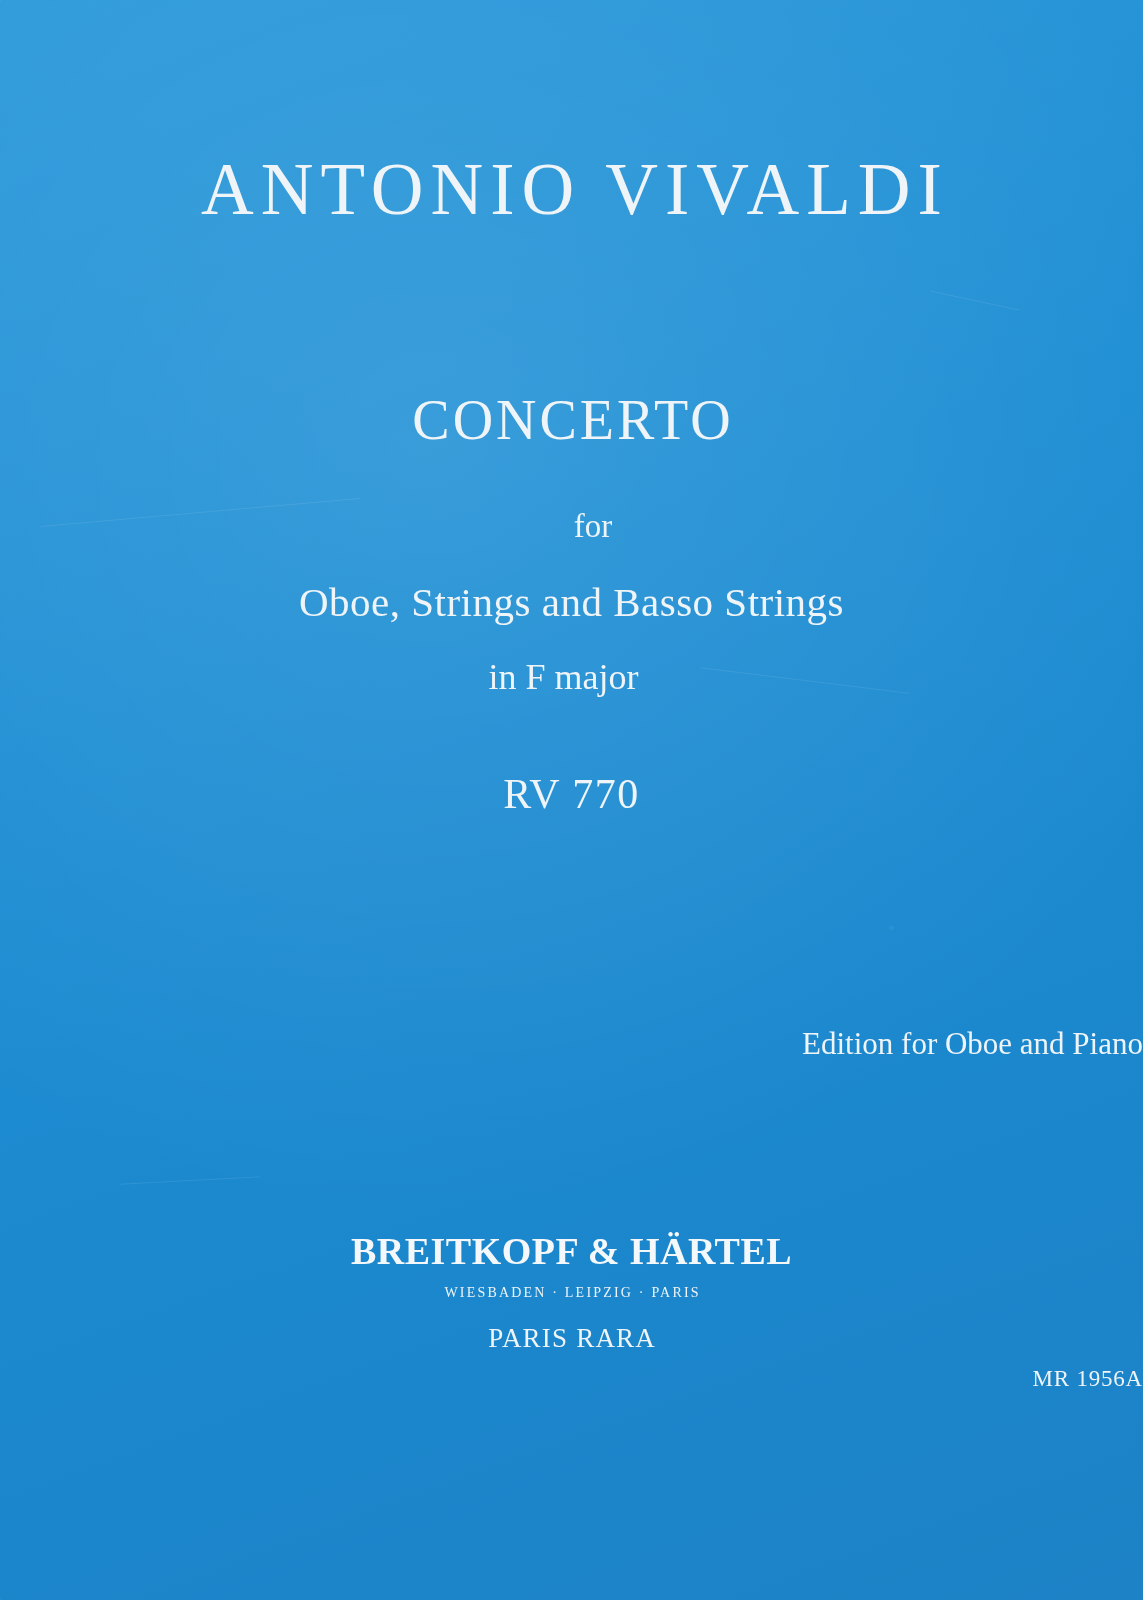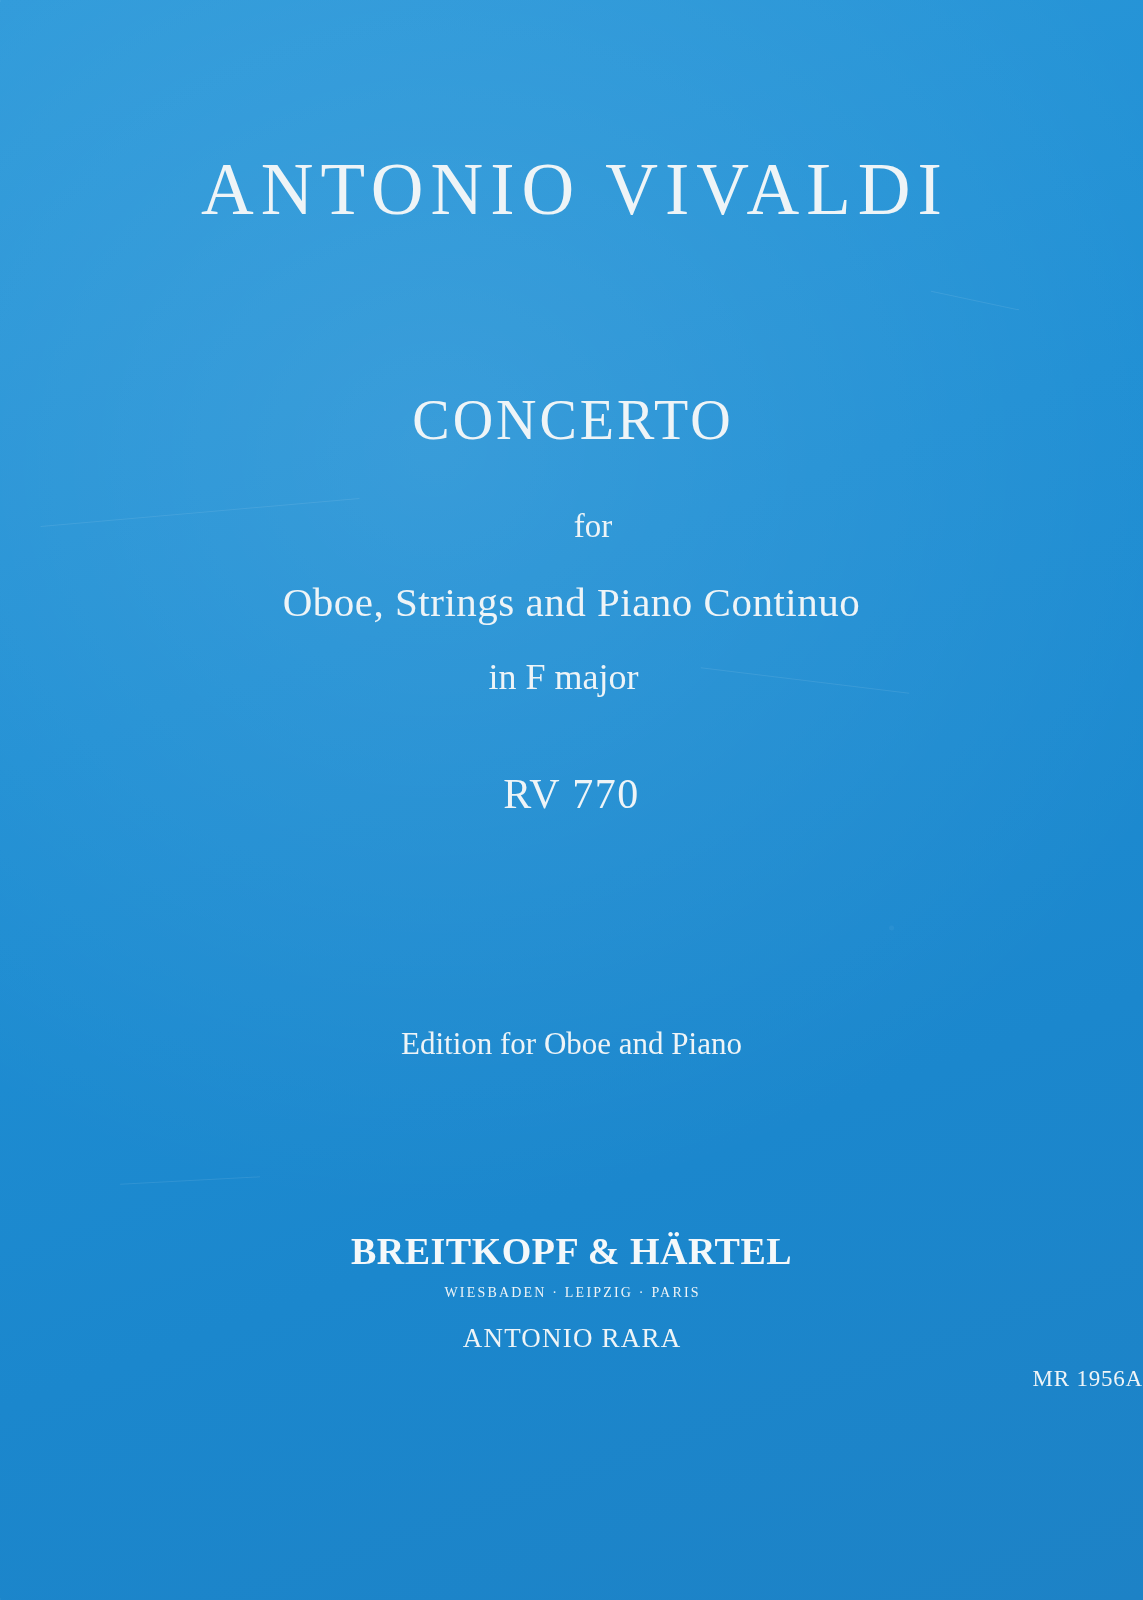--- a/index.html
+++ b/index.html
@@ -112,20 +112,21 @@
     letter-spacing: 1.5px;
     color: #eef4f7;
   }
 
   .edition-note {
     position: absolute;
     left: 0; right: 0;
     top: 1026px;
     font-size: 31px;
     color: #eef4f7;
+    text-align: right;
   }
 
   .imprint {
     position: absolute;
     left: 0; right: 0;
     bottom: 208px;
   }
   .publisher {
     font-size: 38px;
     font-weight: 700;
@@ -164,29 +165,29 @@
   <div class="scuff d"></div>
 
   <div class="inner">
 
     <div class="composer">ANTONIO VIVALDI</div>
 
     <div class="work-title">CONCERTO</div>
 
     <div class="for-word">for</div>
 
-    <div class="instrumentation">Oboe, Strings and Piano Continuo</div>
+    <div class="instrumentation">Oboe, Strings and Basso Strings</div>
 
     <div class="key">in F major</div>
 
     <div class="catalogue">RV 770</div>
 
     <div class="edition-note">Edition for Oboe and Piano</div>
 
     <div class="imprint">
       <div class="publisher">BREITKOPF &amp; HÄRTEL</div>
       <div class="cities">WIESBADEN · LEIPZIG · PARIS</div>
-      <div class="series">ANTONIO RARA</div>
+      <div class="series">PARIS RARA</div>
       <div class="plate">MR 1956A</div>
     </div>
 
   </div>
 </div>
 
 </body></html>

